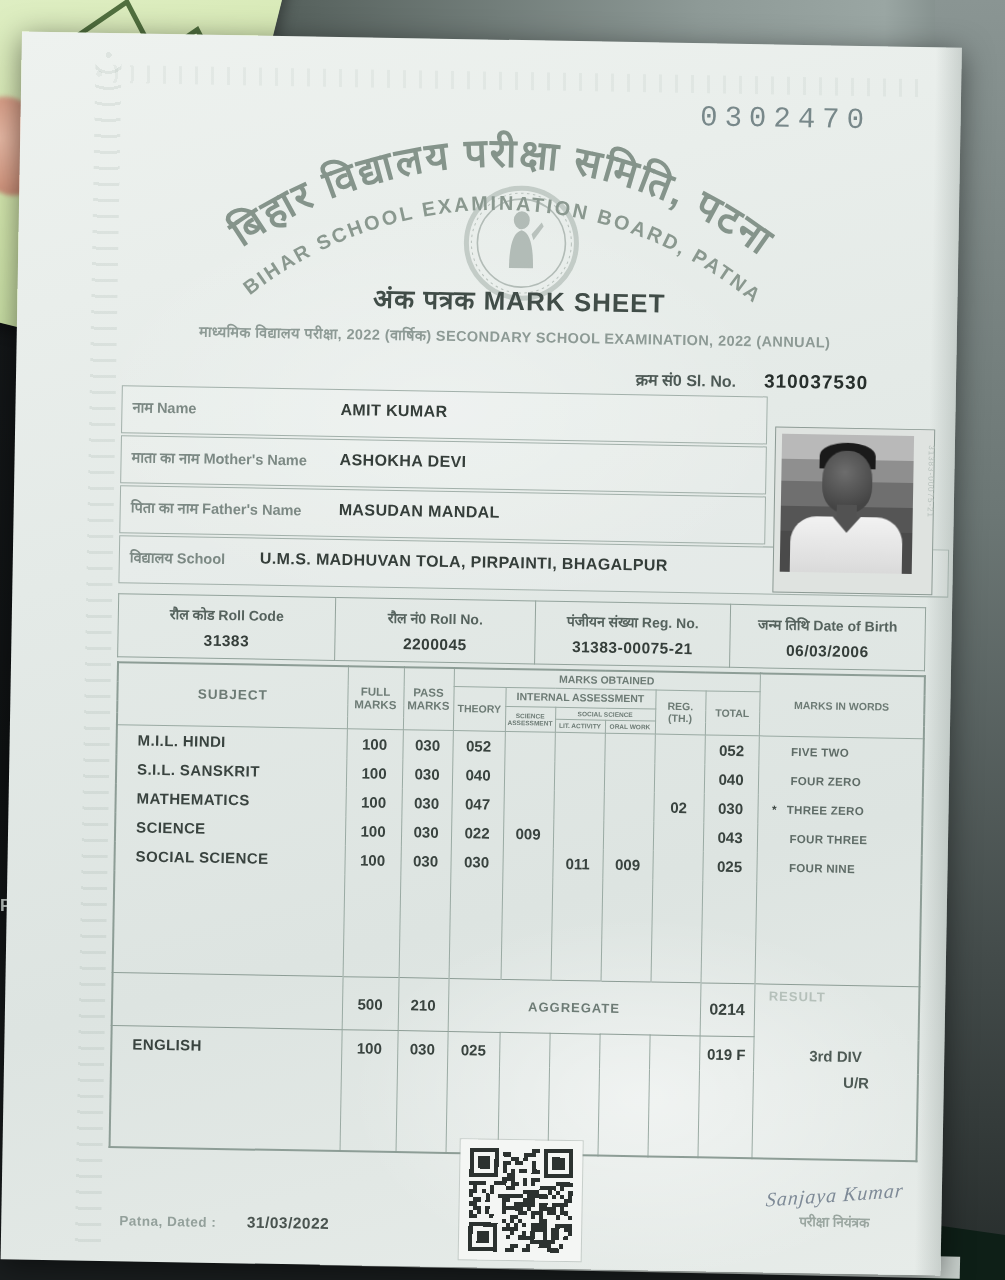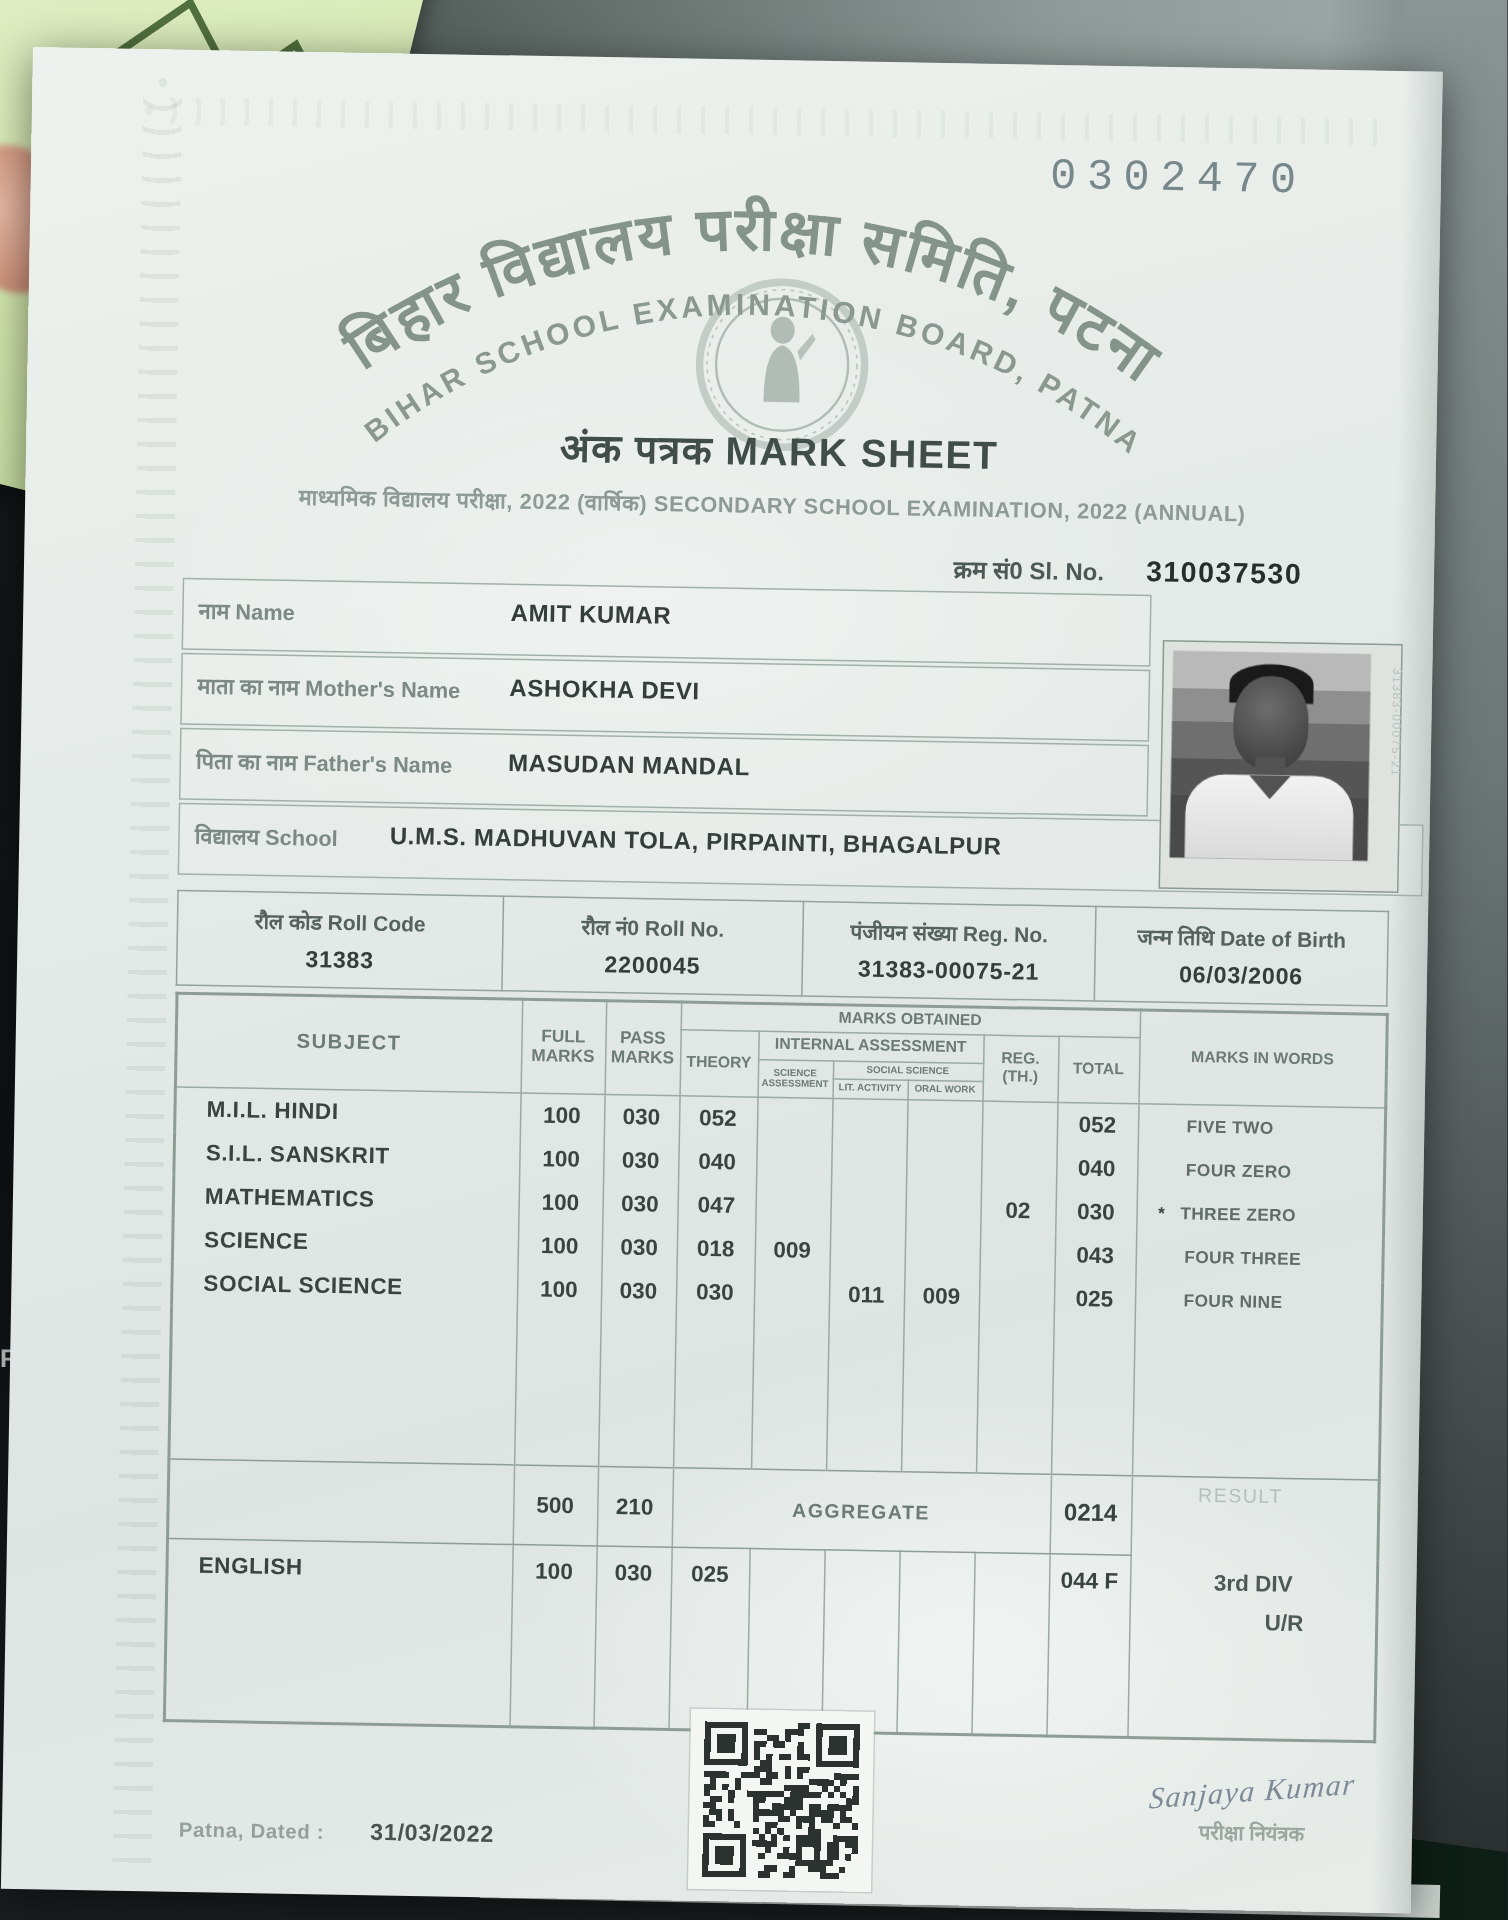--- a/index.html
+++ b/index.html
@@ -90,21 +90,21 @@
   .marks-table td{border-left:1px solid #9aaaa3;border-right:1px solid #9aaaa3;
     color:#39433f;font-size:15px;font-weight:bold;text-align:center;vertical-align:middle;height:29px;padding:0;}
   .marks-table td.subject{ text-align:left;padding-left:20px;letter-spacing:.4px;}
   .marks-table td.words{ text-align:left;padding-left:32px;font-size:11.5px;color:#5f6c67;letter-spacing:.3px;}
   .star{display:inline-block;margin-right:10px;margin-left:-18px;color:#39433f;}
   tr.filler-main td{height:102px;}
   tr.agg-row td{border-top:1.5px solid #8d9d96;border-bottom:1.5px solid #8d9d96;height:52px;}
   tr.agg-row td.agg-label{color:#6d7b75;font-size:13px;letter-spacing:1px;}
   tr.agg-row td.agg-total{font-size:16px;}
   td.result-cell{border-bottom:none !important;position:relative;vertical-align:top !important;}
-  .result-label{position:absolute;top:4px;left:14px;color:#b5c0ba;font-size:13px;font-weight:normal;letter-spacing:1px;margin-left:30px;}
+  .result-label{position:absolute;top:4px;left:14px;color:#b5c0ba;font-size:13px;font-weight:bold;letter-spacing:1px;}
   .result-lines{margin-top:58px;text-align:center;color:#4e5a55;font-size:15px;font-weight:bold;line-height:26px;}
   .result-lines .l2{padding-left:42px;}
   tr.eng-row td{height:34px;}
   tr.filler-bottom td{height:86px;}
   
   .footer-date{position:absolute;left:118px;top:1178px;}
   .footer-date .lab{color:#93a09b;font-size:13.5px;font-weight:bold;letter-spacing:.5px;}
   .footer-date .val{color:#49534f;font-size:15.5px;font-weight:bold;margin-left:26px;letter-spacing:.5px;}
   .qr{position:absolute;left:458px;top:1100px;width:122px;height:120px;background:#f4f6f4;
     box-shadow:0 0 0 1px rgba(150,160,155,.4);}
@@ -296,21 +296,21 @@
           <td></td>
           <td></td>
           <td>02</td>
           <td>030</td>
           <td class="words"><span class="star">*</span>THREE ZERO</td>
         </tr>
         <tr>
           <td class="subject">SCIENCE</td>
           <td>100</td>
           <td>030</td>
-          <td>018</td>
+          <td>022</td>
           <td>009</td>
           <td></td>
           <td></td>
           <td></td>
           <td>043</td>
           <td class="words">FOUR THREE</td>
         </tr>
         <tr>
           <td class="subject">SOCIAL SCIENCE</td>
           <td>100</td>
@@ -353,21 +353,21 @@
       </tr>
       <tr class="eng-row">
         <td class="subject">ENGLISH</td>
         <td>100</td>
         <td>030</td>
         <td>025</td>
         <td></td>
           <td></td>
           <td></td>
           <td></td>
-        <td>044 F</td>
+        <td>019 F</td>
       </tr>
       <tr class="filler-bottom">
         <td></td>
           <td></td>
           <td></td>
           <td></td>
           <td></td>
           <td></td>
           <td></td>
           <td></td>

